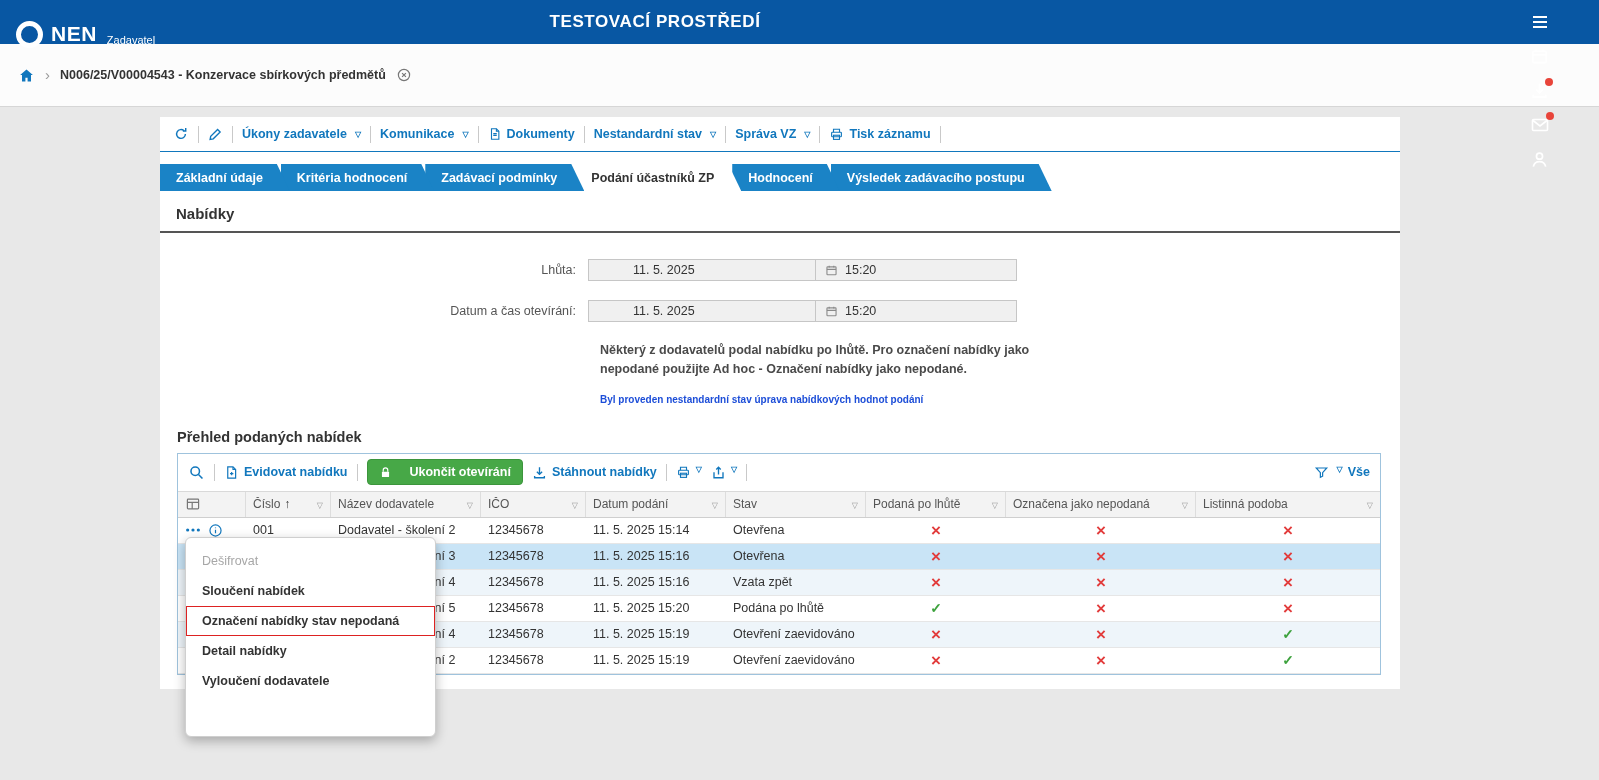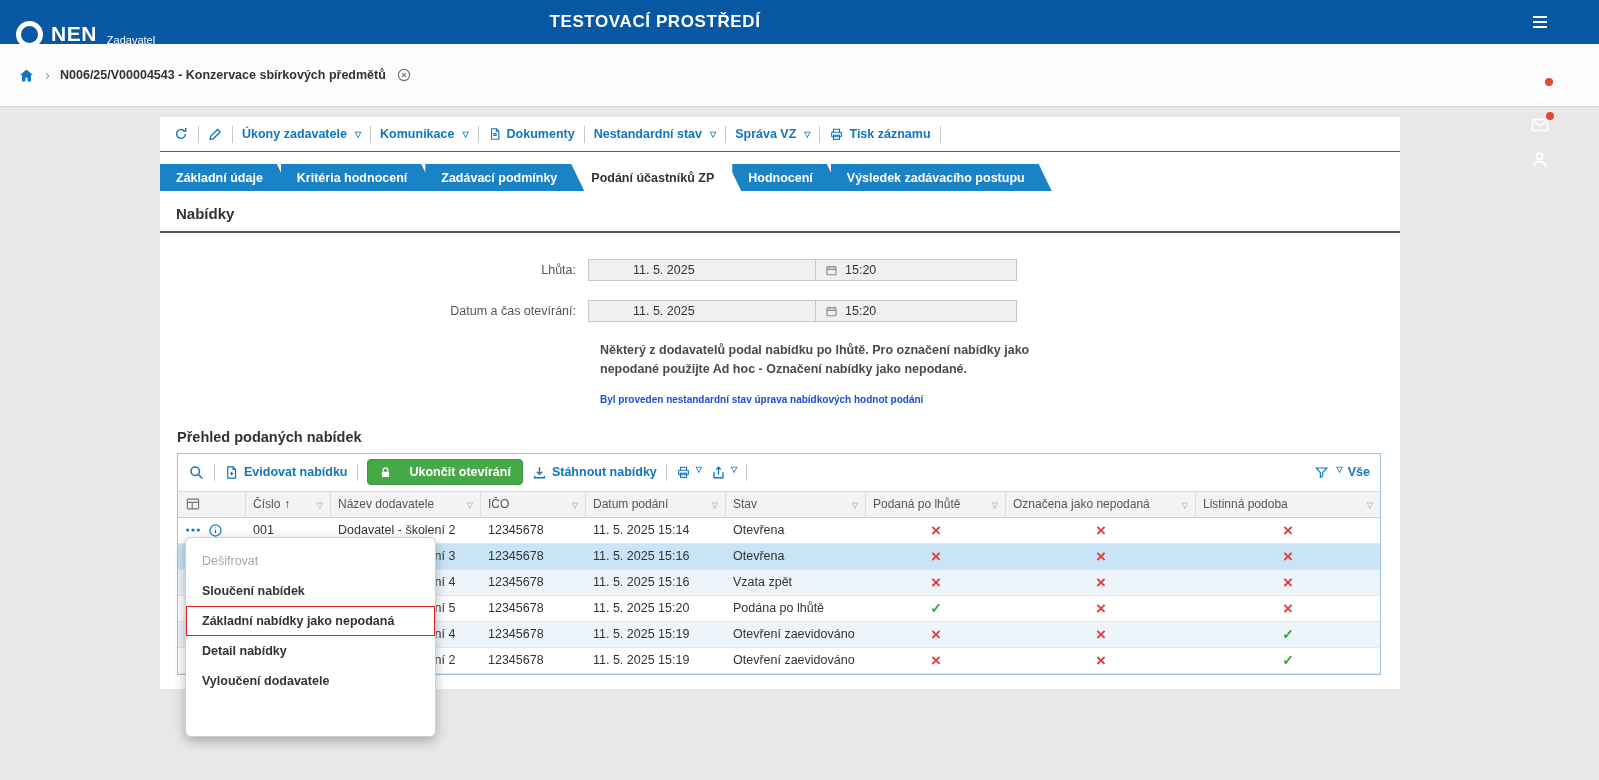--- a/index.html
+++ b/index.html
@@ -637,17 +637,17 @@
           </div>
       </div>
 
     </div>
   </div>
 </div>
 
 <div class="ctx">
   <div class="ctx-item mi-disabled">Dešifrovat</div>
   <div class="ctx-item mi-normal">Sloučení nabídek</div>
-  <div class="ctx-item mi-highlighted">Základní nabídky jako nepodaná</div>
+  <div class="ctx-item mi-highlighted">Označení nabídky stav nepodaná</div>
   <div class="ctx-item mi-normal">Detail nabídky</div>
   <div class="ctx-item mi-normal">Vyloučení dodavatele</div>
   <div class="ctx-spacer"></div>
 </div>
 
 </body></html>

